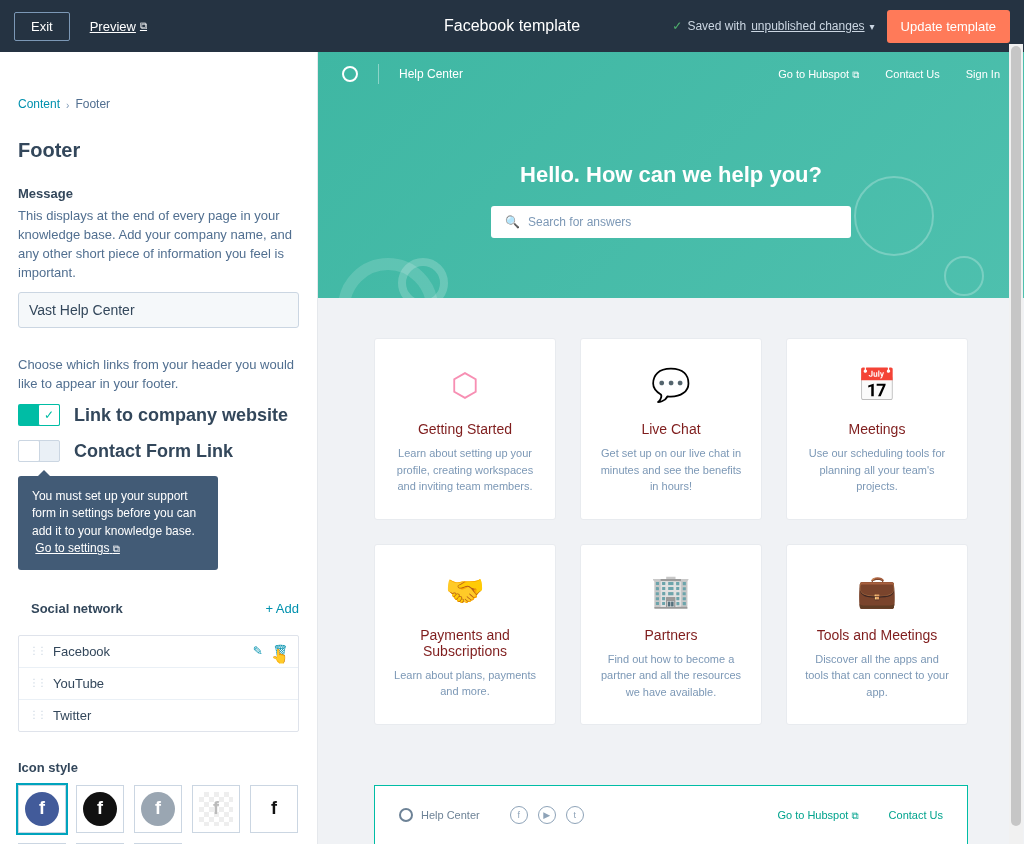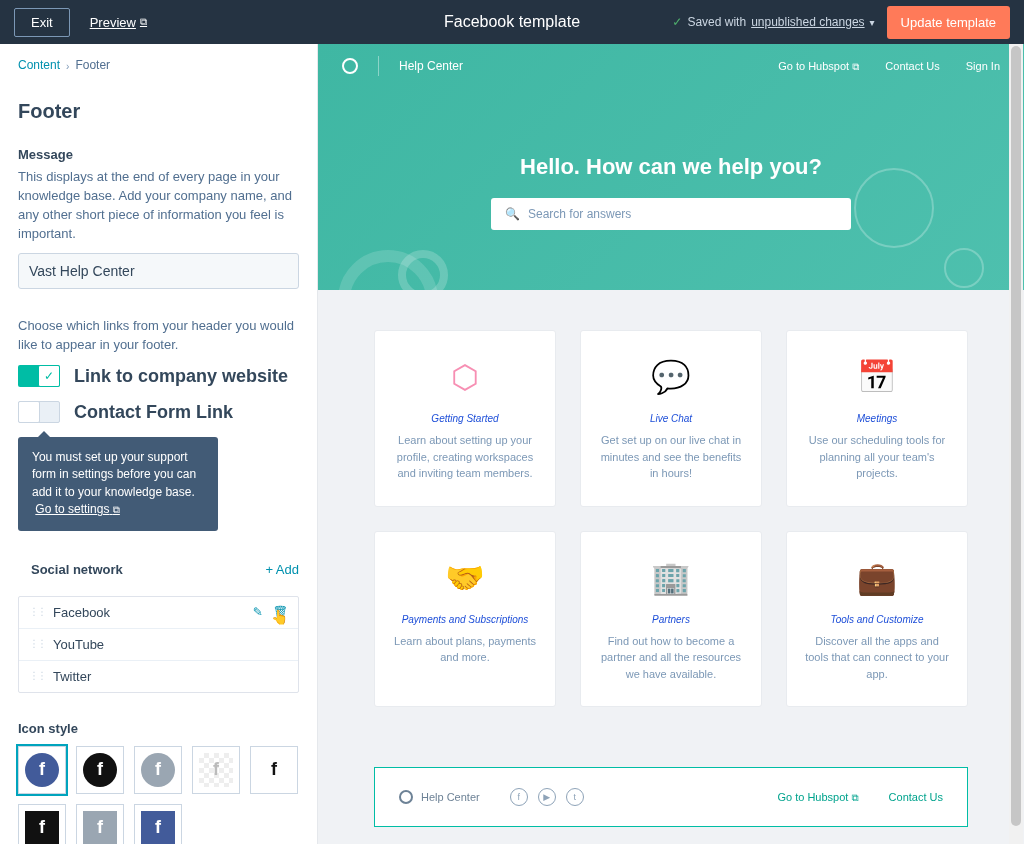--- a/index.html
+++ b/index.html
@@ -1,34 +1,34 @@
 <!DOCTYPE html>
 <html><head>
 <meta charset="utf-8">
 <style>
   * { box-sizing: border-box; margin: 0; padding: 0; }
   body { font-family: -apple-system, BlinkMacSystemFont, "Segoe UI", Helvetica, Arial, sans-serif; font-size: 13px; color: #33475b; background: #fff; width: 1024px; height: 844px; overflow: hidden; }
 
   
-  .topbar { height: 44px; background: #253342; display: flex; align-items: center; padding: 0 14px; color: #fff; position: relative; }
+  .topbar { height: 52px; background: #253342; display: flex; align-items: center; padding: 0 14px; color: #fff; position: relative; }
   .exit-btn { border: 1px solid #7c98b6; background: transparent; color: #fff; padding: 6px 16px; border-radius: 2px; font-size: 13px; cursor: pointer; }
   .preview-link { color: #fff; text-decoration: underline; font-size: 13px; margin-left: 20px; cursor: pointer; display:flex; align-items:center; gap:4px;}
   .topbar-title { position: absolute; left: 50%; transform: translateX(-50%); font-size: 16px; color: #fff; }
   .topbar-right { margin-left: auto; display: flex; align-items: center; gap: 12px; }
   .saved-status { color: #cbd6e2; font-size: 12px; display: flex; align-items: center; gap: 5px; }
   .saved-status .underline { text-decoration: underline; cursor: pointer; }
   .update-btn { background: #ff7a59; color: #fff; border: none; padding: 9px 14px; border-radius: 3px; font-size: 13px; cursor: pointer; }
   .check-icon-sm { color:#4fb06d; font-size:12px; }
   .ext-icon { font-size:10px; }
 
   
   .main { display: flex; height: 800px; }
   .sidebar { width: 318px; border-right: 1px solid #e5e8ec; padding: 0; overflow-y: auto; background:#fff;}
   .sidebar-inner { padding: 14px 18px 30px 18px; }
-  .breadcrumb { font-size: 12px; color: #0091ae; margin-bottom: 28px; display:flex; align-items:flex-end; gap:6px;}
+  .breadcrumb { font-size: 12px; color: #0091ae; margin-bottom: 28px; display:flex; align-items:flex-end; gap:6px;margin-top:31px;}
   .breadcrumb .sep { color:#7c98b6; font-size:10px;}
   .breadcrumb .cur { color:#516f90; }
   .sidebar h1 { font-size: 20px; font-weight: 600; margin-bottom: 24px; }
   .section-label { font-size: 13px; font-weight: 600; margin-bottom: 6px; }
   .section-help { font-size: 13px; color: #516f90; line-height: 1.45; margin-bottom: 10px; }
   .text-input { width: 100%; border: 1px solid #cbd6e2; border-radius: 3px; padding: 9px 10px; font-size: 14px; color:#33475b; background:#f5f8fa; }
   .spacer { height: 28px; }
 
   .toggle-row { display: flex; align-items: center; gap: 14px; margin-bottom: 14px; }
   .toggle { width: 42px; height: 22px; border-radius: 2px; position: relative; cursor: pointer; display:flex; }
@@ -76,21 +76,21 @@
   .hero h2 { font-size:22px; font-weight:600; margin-bottom:18px;}
   .search-box{ width:360px; margin:0 auto; background:#fff; border-radius:3px; padding:9px 14px; display:flex; align-items:center; gap:8px; color:#7c98b6; font-size:12px;}
   .circle-deco{position:absolute; border:2px solid rgba(255,255,255,.25); border-radius:50%;}
   .cd1{width:80px;height:80px;right:90px;top:80px;}
   .cd2{width:40px;height:40px;right:40px;top:160px;}
   .cd3{width:100px;height:100px;left:20px;bottom:-60px; border-width:12px; border-color:rgba(255,255,255,.15);}
   .cd4{width:50px;height:50px;left:80px;bottom:-10px; border-width:8px; border-color:rgba(255,255,255,.2);}
 
   .cards { display:grid; grid-template-columns:repeat(3,1fr); gap:24px; padding:40px 56px; }
   .card { background:#fff; border:1px solid #e8ebef; border-radius:3px; padding:24px 16px; text-align:center;}
-  .card h3{ font-size:10px; font-weight:500; color:#1d4ed8; margin:14px 0 8px;font-style:italic;}
+  .card h3{ font-size:14px; font-weight:500; color:#7f1d1d; margin:14px 0 8px;}
   .card p{ font-size:11px; color:#7c98b6; line-height:1.5;}
   .card .ic{ height:44px; display:flex; align-items:center; justify-content:center; font-size:32px;}
   .ic1{color:#f78fb3;} .ic2{color:#8a7ae0;} .ic3{color:#f5a15a;} .ic4{color:#f5a15a;} .ic5{color:#e85a71;} .ic6{color:#6a7fd5;}
 
   .pv-footer{ margin:20px 56px 30px; border:1px solid #00bda5; padding:20px 24px; display:flex; align-items:center; font-size:11px; background:#fff;}
   .pv-footer .sprocket2{width:14px;height:14px;border:2px solid #6d8296;border-radius:50%;margin-right:8px;}
   .pv-ftr-social{display:flex; gap:10px; margin-left:30px;}
   .soc{ width:18px;height:18px;border:1px solid #8ea3b8;border-radius:50%; display:flex;align-items:center;justify-content:center; font-size:9px; color:#8ea3b8;}
   .pv-ftr-right{margin-left:auto; display:flex; gap:30px; color:#00a38d;}
   .pv-ftr-right span{cursor:pointer;}
@@ -261,21 +261,21 @@
         <h3>Payments and Subscriptions</h3>
         <p>Learn about plans, payments and more.</p>
       </div>
       <div class="card">
         <div class="ic ic5">🏢</div>
         <h3>Partners</h3>
         <p>Find out how to become a partner and all the resources we have available.</p>
       </div>
       <div class="card">
         <div class="ic ic6">💼</div>
-        <h3>Tools and Customize</h3>
+        <h3>Tools and Meetings</h3>
         <p>Discover all the apps and tools that can connect to your app.</p>
       </div>
     </div>
 
     <div class="pv-footer">
       <span class="sprocket2"></span>
       <span style="color:#6d8296;">Help Center</span>
       <div class="pv-ftr-social">
         <span class="soc">f</span>
         <span class="soc">▶</span>

